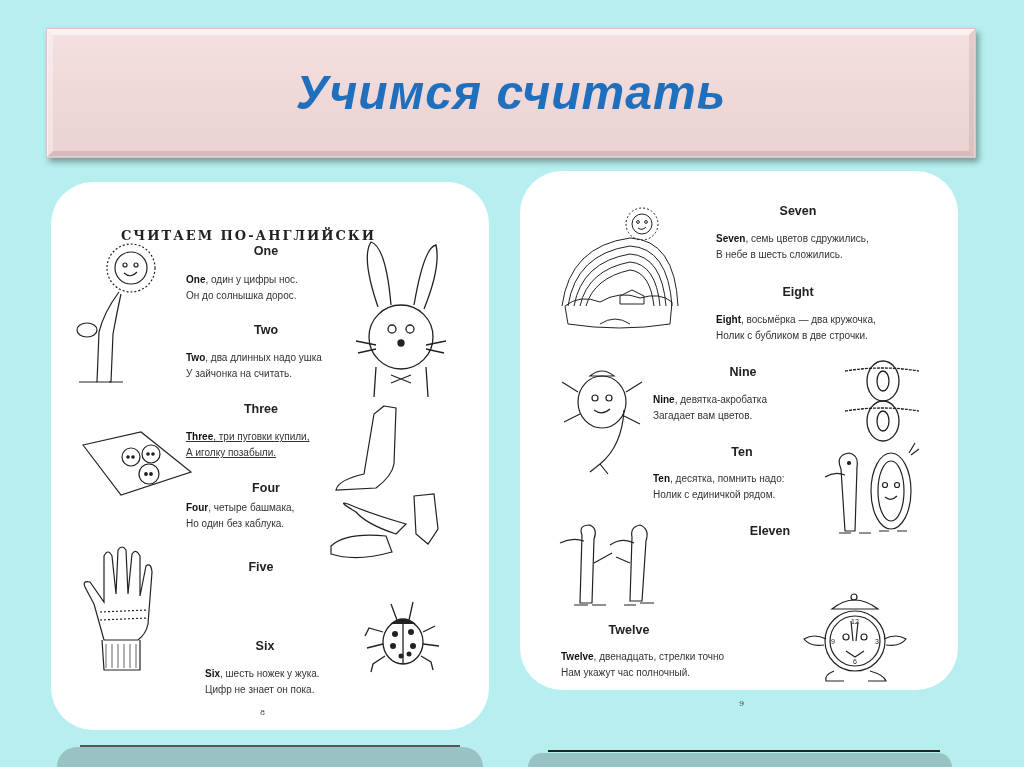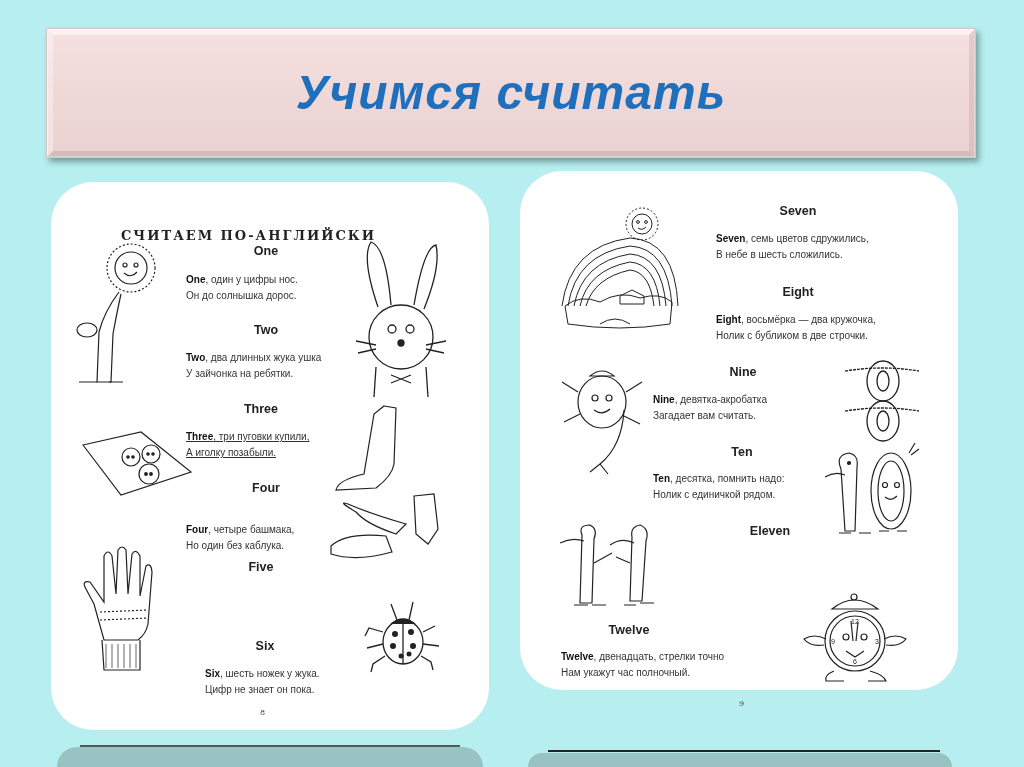--- a/index.html
+++ b/index.html
@@ -71,32 +71,32 @@
   <div class="heading" style="left:70px;top:46px;">СЧИТАЕМ ПО-АНГЛИЙСКИ</div>
 
   <div class="num-title" style="left:155px;top:62px;">One</div>
   <div class="verse" style="left:135px;top:90px;">
     <b>One</b><span>, один у цифры нос.</span><br>
     <span>Он до солнышка дорос.</span>
   </div>
 
   <div class="num-title" style="left:155px;top:141px;">Two</div>
   <div class="verse" style="left:135px;top:168px;">
-    <b>Two</b><span>, два длинных жука ушка</span><br>
-    <span>У зайчонка на ребятки.</span>
+    <b>Two</b><span>, два длинных надо ушка</span><br>
+    <span>У зайчонка на считать.</span>
   </div>
 
   <div class="num-title" style="left:150px;top:220px;">Three</div>
   <div class="verse" style="left:135px;top:247px;text-decoration:underline;">
     <b>Three</b><span>, три пуговки купили,</span><br>
     <span>А иголку позабыли.</span>
   </div>
 
   <div class="num-title" style="left:155px;top:299px;">Four</div>
-  <div class="verse" style="left:135px;top:340px;">
+  <div class="verse" style="left:135px;top:318px;">
     <b>Four</b><span>, четыре башмака,</span><br>
     <span>Но один без каблука.</span>
   </div>
 
   <div class="num-title" style="left:150px;top:378px;">Five</div>
 
   <div class="num-title" style="left:154px;top:457px;">Six</div>
   <div class="verse" style="left:135px;top:484px;margin-left:19px;">
     <b>Six</b><span>, шесть ножек у жука.</span><br>
     <span>Цифр не знает он пока.</span>
@@ -190,21 +190,21 @@
 
   <div class="num-title" style="left:218px;top:114px;">Eight</div>
   <div class="verse" style="left:196px;top:141px;">
     <b>Eight</b><span>, восьмёрка — два кружочка,</span><br>
     <span>Нолик с бубликом в две строчки.</span>
   </div>
 
   <div class="num-title" style="left:163px;top:194px;">Nine</div>
   <div class="verse" style="left:133px;top:221px;">
     <b>Nine</b><span>, девятка-акробатка</span><br>
-    <span>Загадает вам считать.</span>
+    <span>Загадает вам цветов.</span>
   </div>
 
   <div class="num-title" style="left:162px;top:274px;">Ten</div>
   <div class="verse" style="left:133px;top:300px;">
     <b>Ten</b><span>, десятка, помнить надо:</span><br>
     <span>Нолик с единичкой рядом.</span>
   </div>
 
   <div class="num-title" style="left:190px;top:353px;">Eleven</div>
 

